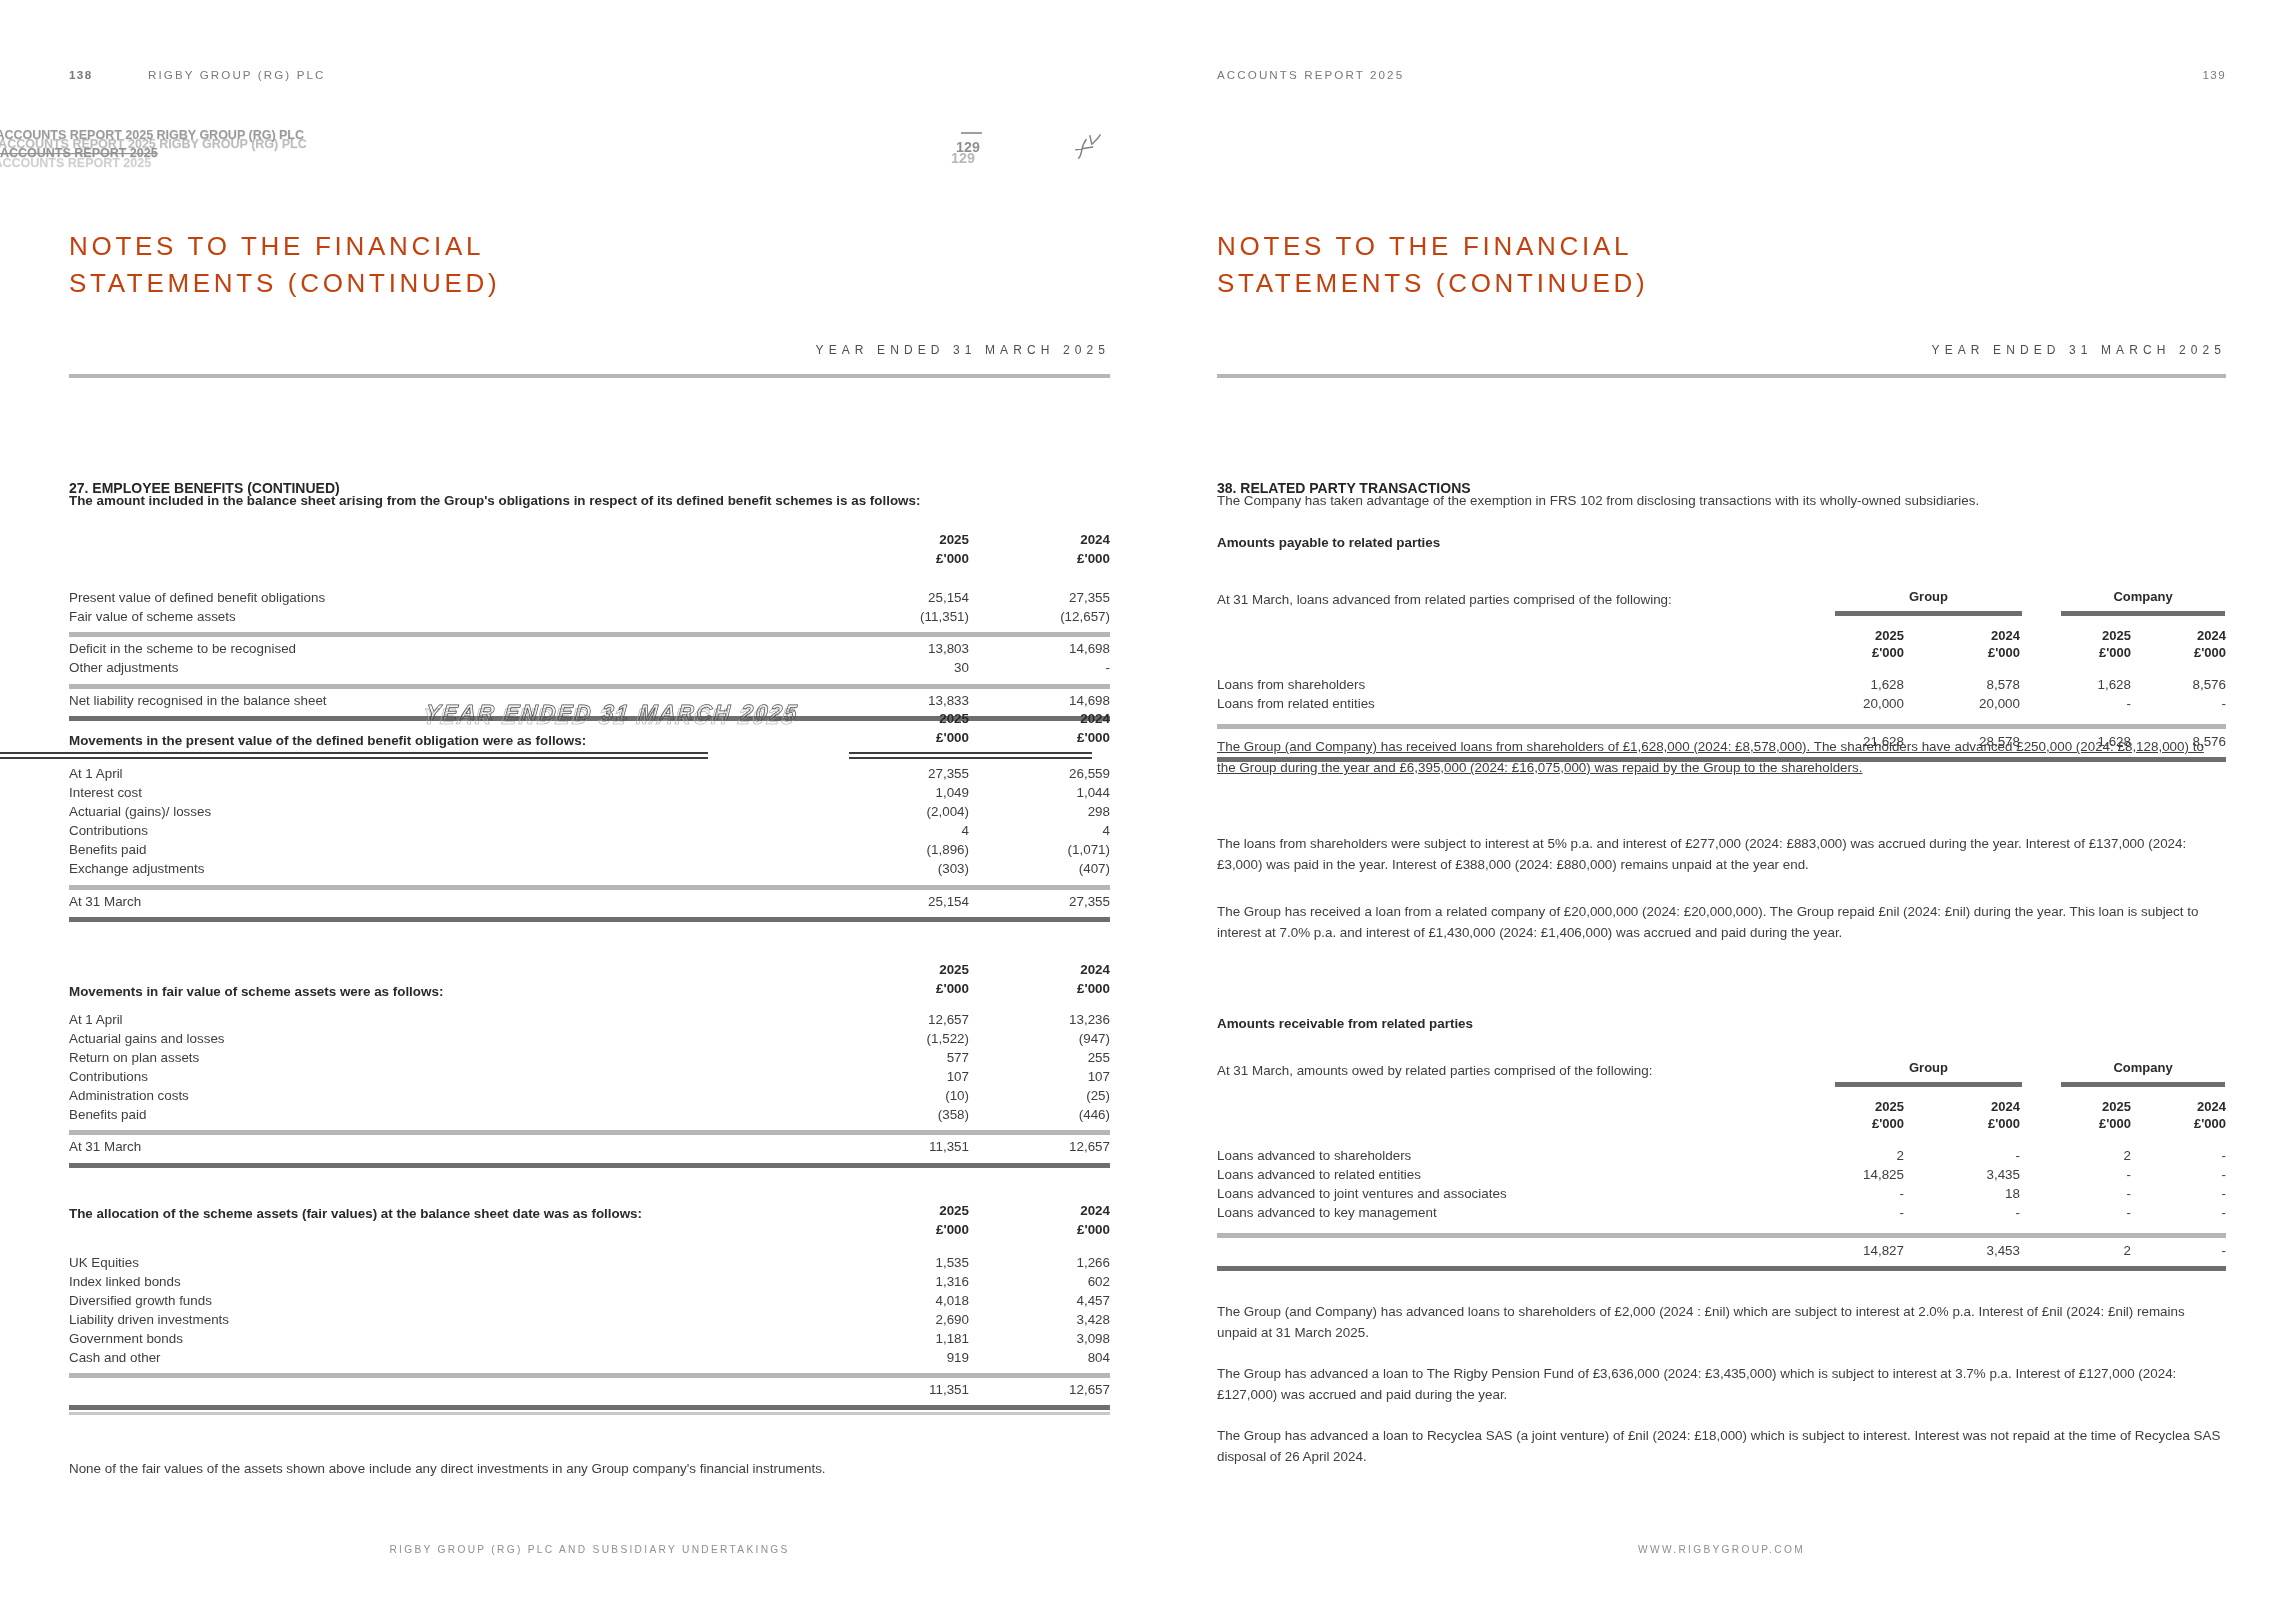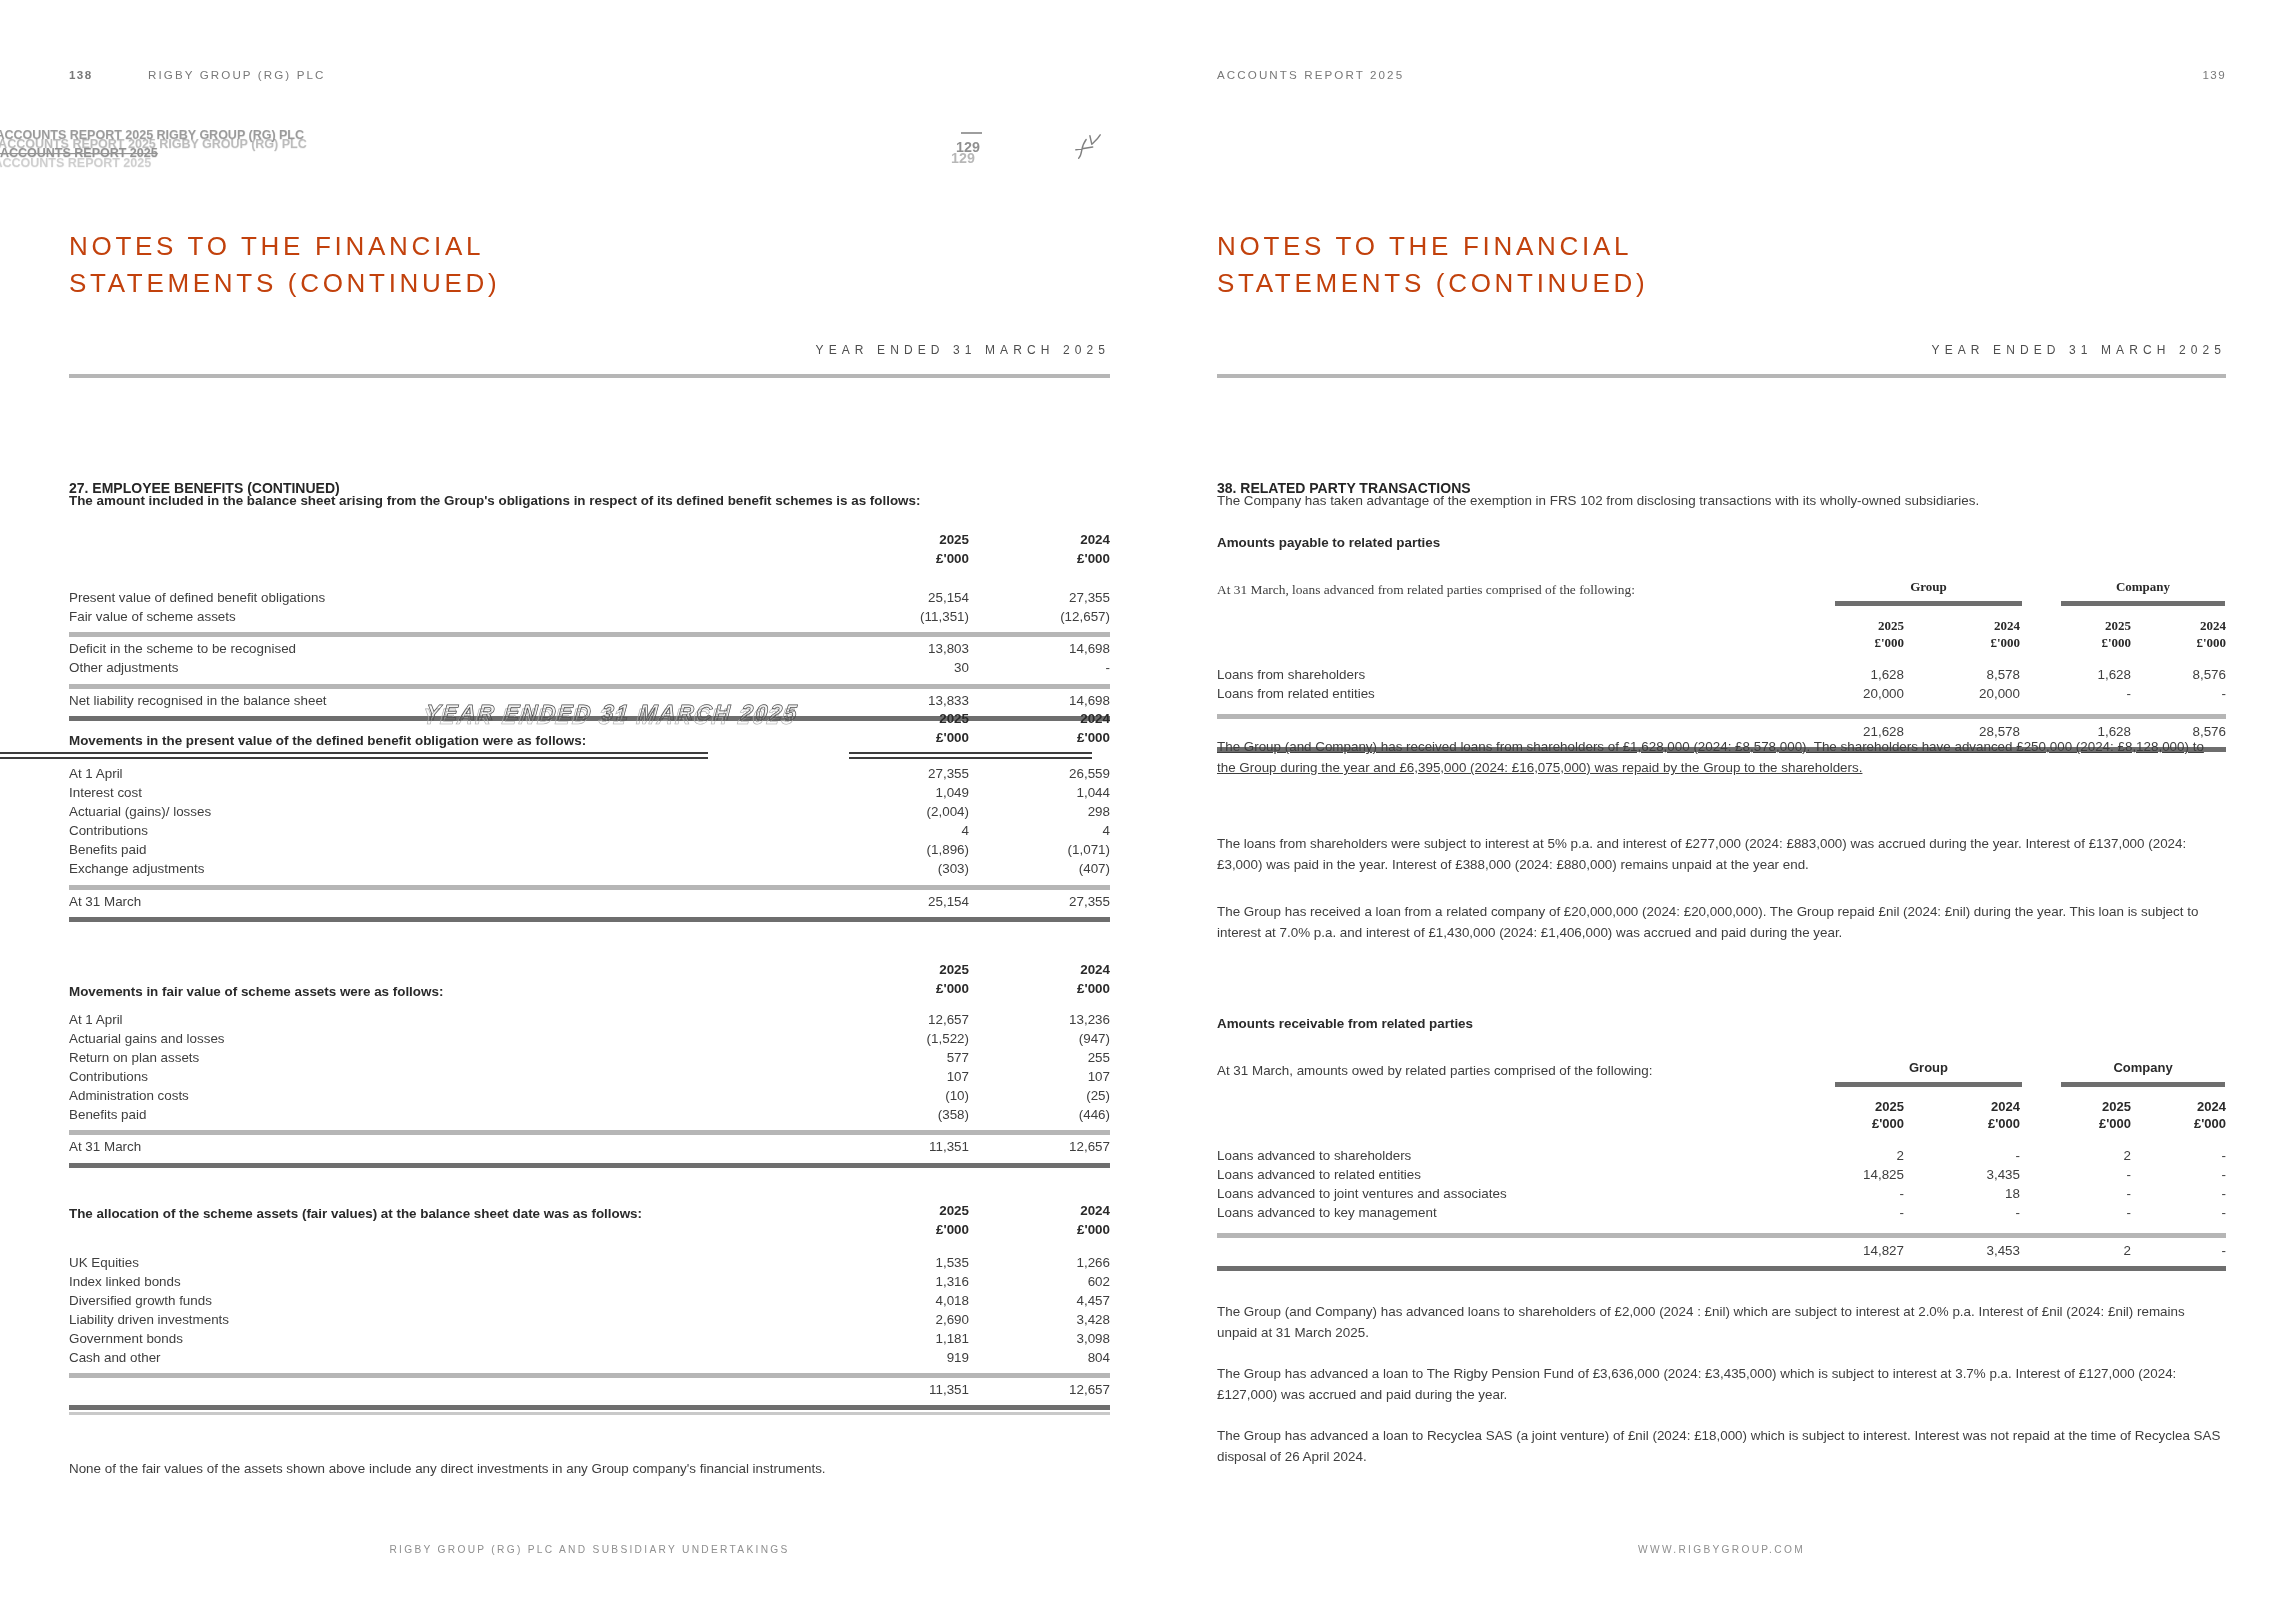--- a/index.html
+++ b/index.html
@@ -290,21 +290,21 @@
 
   <div class="abs period" style="top:343px; right:0;">YEAR ENDED 31 MARCH 2025</div>
   <div class="abs rule" style="top:374px; left:0; right:0;"></div>
 
   <div class="abs sechead" style="top:440px; left:0;">38. RELATED PARTY TRANSACTIONS</div>
 
   <div class="abs para" style="top:490px; left:0; width:1009px;">The Company has taken advantage of the exemption in FRS 102 from disclosing transactions with its wholly-owned subsidiaries.</div>
 
   <div class="abs" style="top:532px; left:0; width:1009px;">
     <div class="para b">Amounts payable to related parties</div>
-    <div style="position:relative; height:88px; margin-top:26px;font-family:Liberation Serif, serif;">
+    <div style="position:relative; height:88px; margin-top:36px;">
       <span class="abs para" style="top:0; left:0; white-space:nowrap;">At 31 March, loans advanced from related parties comprised of the following:</span>
       <span class="spanlbl" style="top:0; left:618px; width:187px;">Group</span>
       <span class="spanlbl" style="top:0; left:844px; width:164px;">Company</span>
       <span class="spanbar" style="top:22px; left:618px; width:187px;"></span>
       <span class="spanbar" style="top:22px; left:844px; width:164px;"></span>
       <span class="rcell g1 b" style="top:39px; font-size:13px;">2025</span>
       <span class="rcell g2 b" style="top:39px; font-size:13px;">2024</span>
       <span class="rcell g3 b" style="top:39px; font-size:13px;">2025</span>
       <span class="rcell g4 b" style="top:39px; font-size:13px;">2024</span>
       <span class="rcell g1 b" style="top:56px; font-size:13px;">£'000</span>

